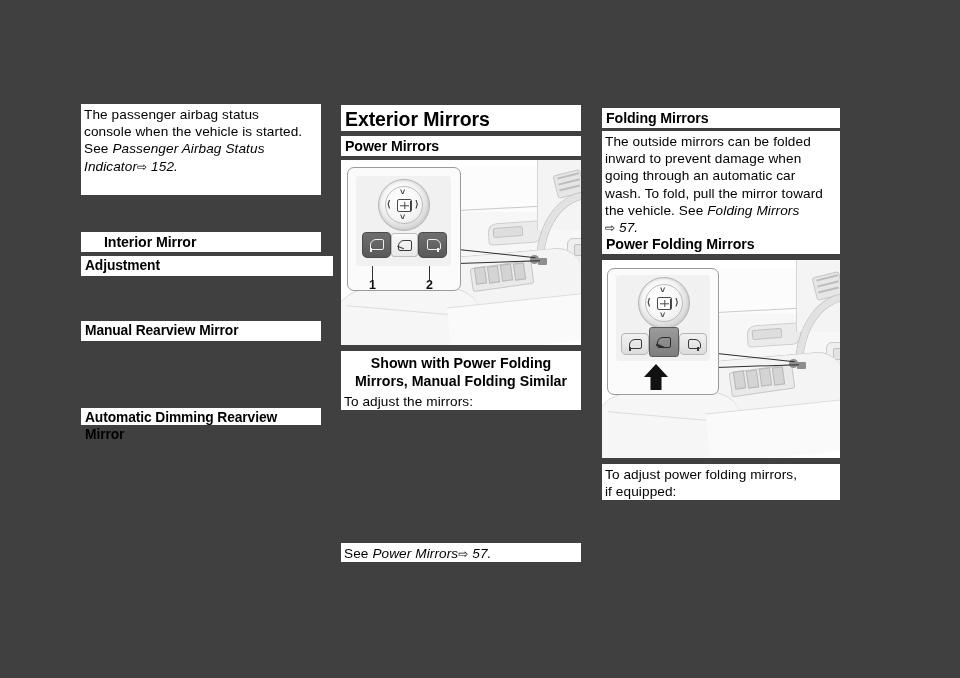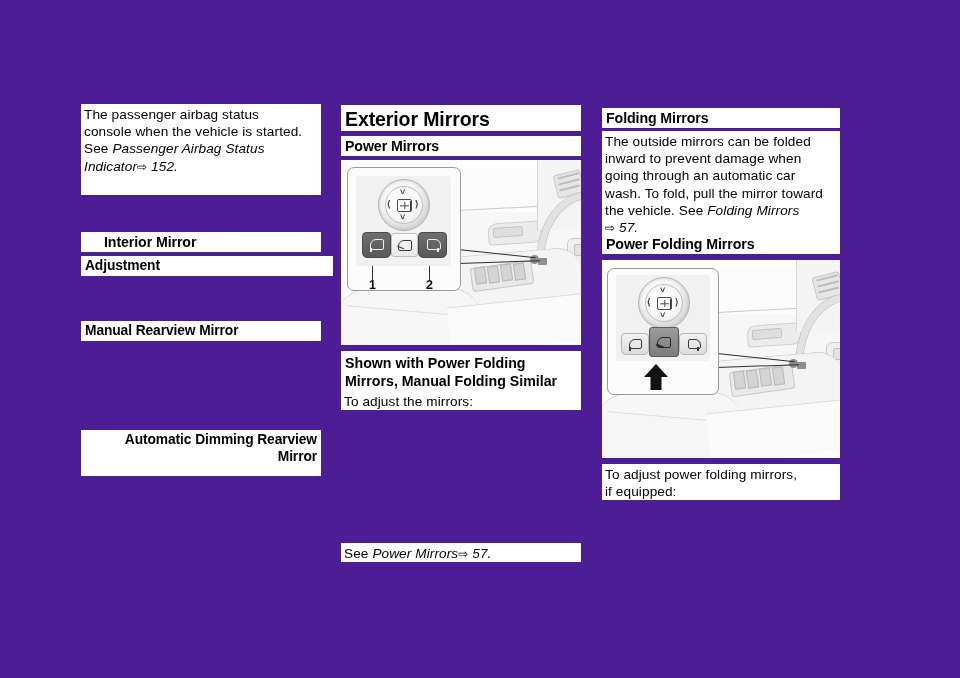--- a/index.html
+++ b/index.html
@@ -1,21 +1,21 @@
 <!DOCTYPE html>
 <html><head>
 <meta charset="utf-8">
 <style>
   html,body{margin:0;padding:0;background:#000;}
   body{
     width:960px;height:678px;position:relative;overflow:hidden;
     font-family:"Liberation Sans", sans-serif;
     -webkit-font-smoothing:antialiased;
   }
-  .page{position:absolute;inset:0;background:#4c1d95;}
+  .page{position:absolute;inset:0;background:#404040;}
 
   
   .block{
     position:absolute;background:#ffffff;color:#000000;
     box-sizing:border-box;
   }
   .body-text{
     font-size:13.6px;line-height:17.2px;padding:2px 3px 2px 3px;
     font-weight:400;letter-spacing:0.1px;
   }
@@ -25,21 +25,21 @@
   }
   .h2{
     font-size:14.2px;line-height:17px;font-weight:bold;
     padding:2px 4px 3px 4px;letter-spacing:-0.1px;
   }
   .h3{
     font-size:13.8px;line-height:16.6px;font-weight:bold;
     padding:2px 4px 3px 4px;letter-spacing:-0.1px;
   }
   .caption{
-    font-size:14.2px;line-height:18px;font-weight:bold;text-align:left;
+    font-size:14.2px;line-height:18px;font-weight:bold;text-align:center;
     padding:3px 4px 4px 4px;
   }
   .ital{font-style:italic;}
   .pgref{font-style:italic;}
   .arrow{font-style:normal;display:inline-block;transform:translateY(0px);font-size:12px;}
 
   
   .figure{
     position:absolute;background:#ffffff;overflow:hidden;
   }
@@ -130,21 +130,21 @@
     <div><span class="ital">Indicator</span><span class="arrow">⇨</span><span class="pgref"> 152.</span></div>
   </div>
 
 
   <div class="block h2" style="left:81px;top:232px;width:240px;height:20px;padding-left:23px;">Interior Mirror</div>
 
   <div class="block h3" style="left:81px;top:256px;width:252px;height:20px;">Adjustment</div>
 
   <div class="block h3" style="left:81px;top:321px;width:240px;height:20px;">Manual Rearview Mirror</div>
 
-  <div class="block h3" style="left:81px;top:430px;width:240px;height:46px;text-align:right;">
+  <div class="block h3" style="left:81px;top:408px;width:240px;height:17px;">
     <div>Automatic Dimming Rearview</div>
     <div>Mirror</div>
   </div>
 
   <div class="block h1" style="left:341px;top:105px;width:240px;height:26px;">Exterior Mirrors</div>
 
   <div class="block h2" style="left:341px;top:136px;width:240px;height:20px;">Power Mirrors</div>
 
   <div class="figure" style="left:341px;top:160px;width:240px;height:185px;">
     <div class="fig-inner">

